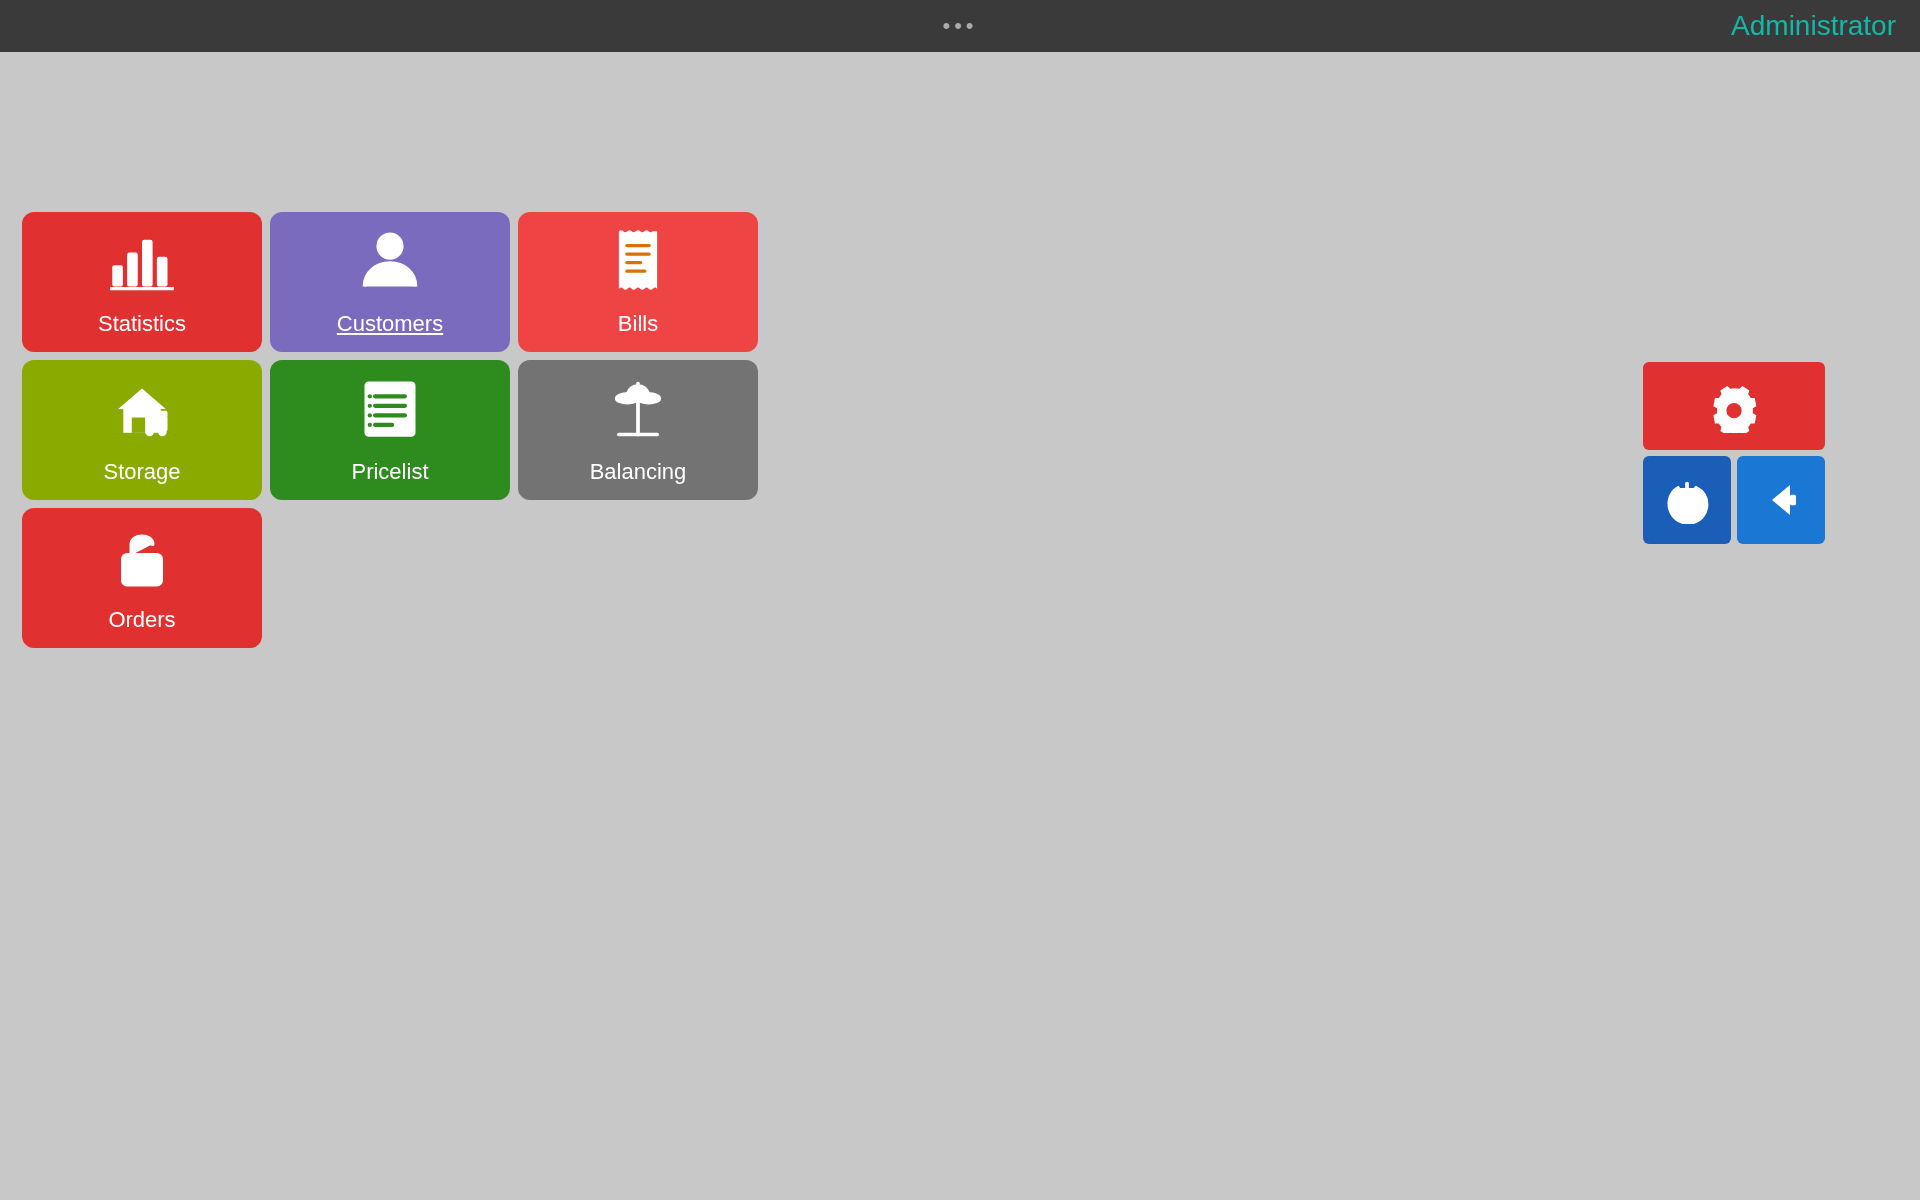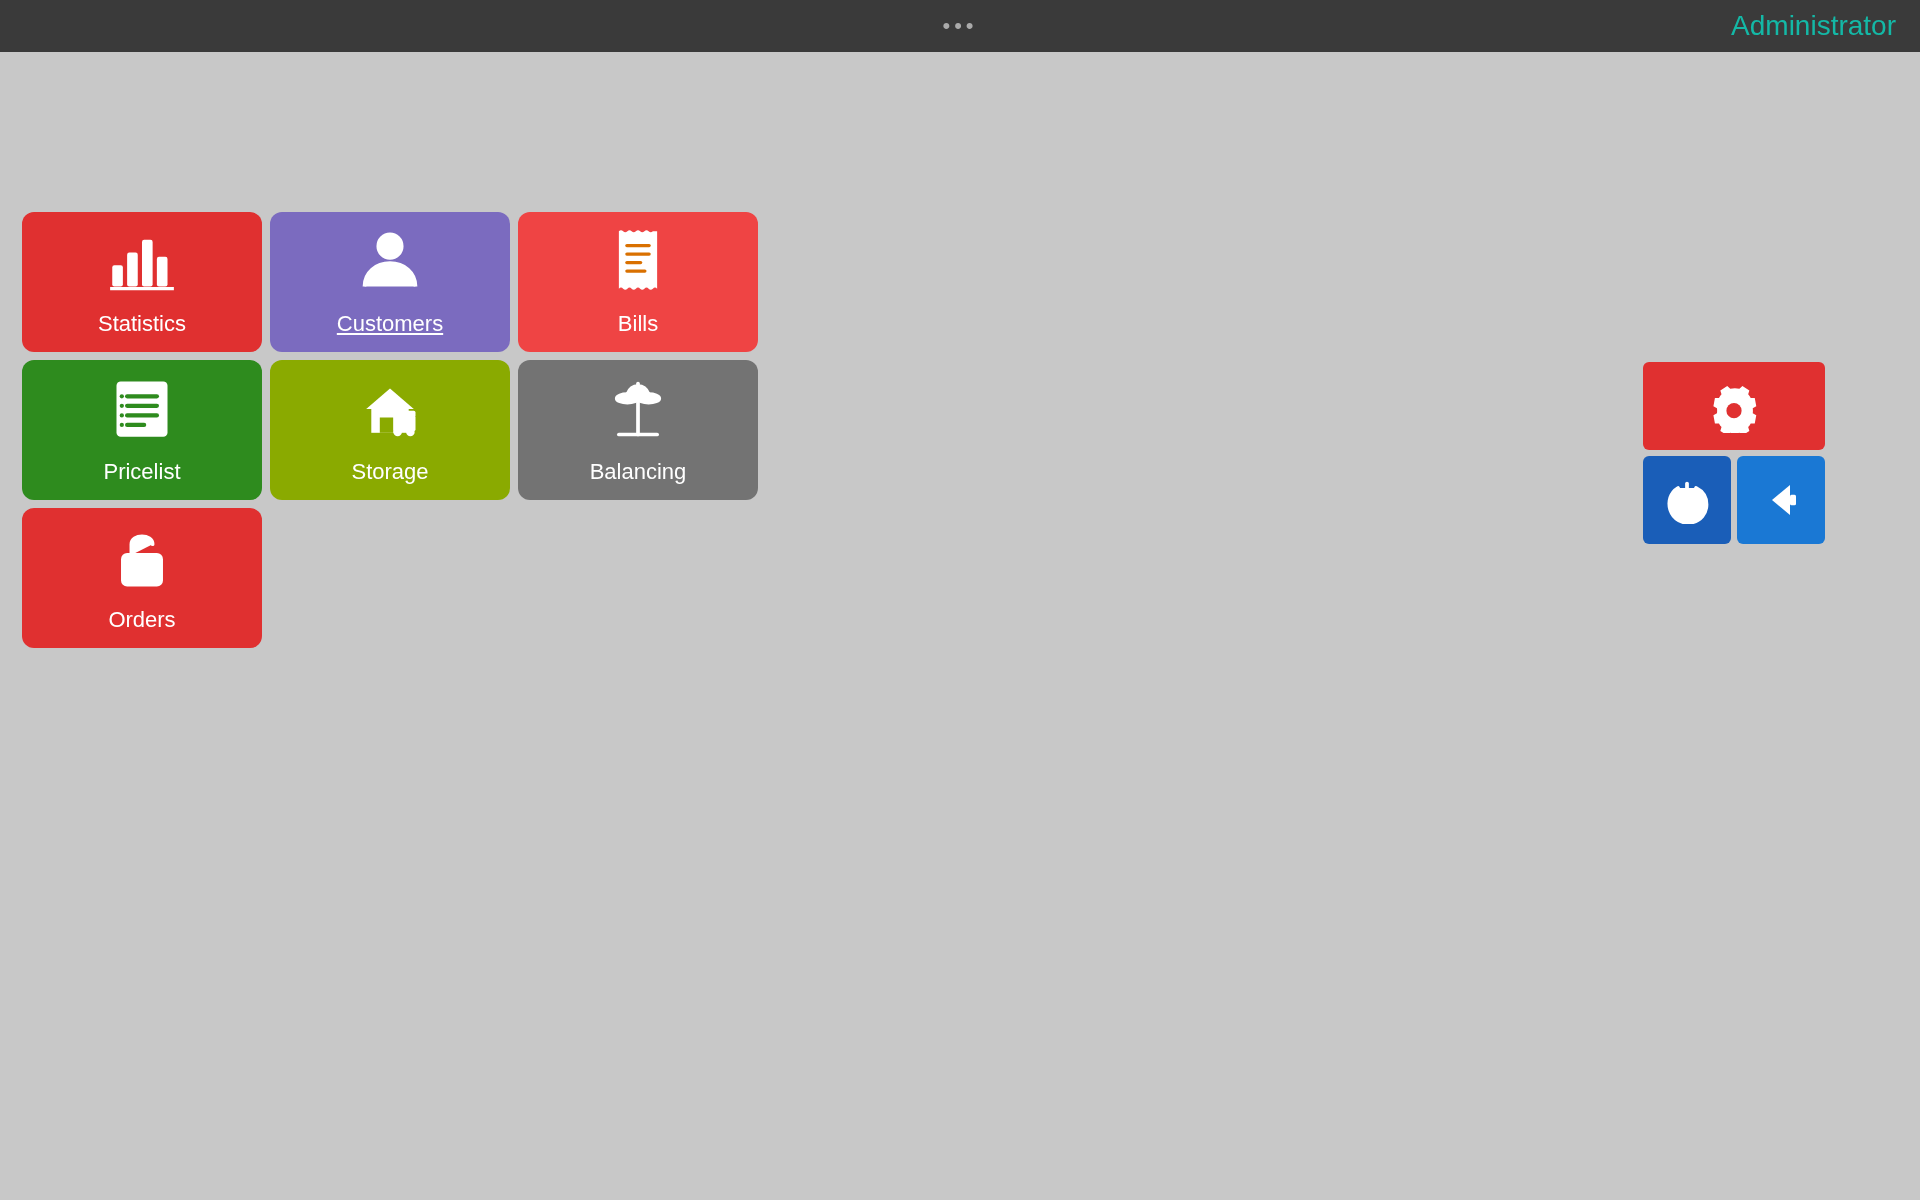--- a/index.html
+++ b/index.html
@@ -199,53 +199,53 @@
           <rect x="20" y="16" width="24" height="3" rx="1.5" fill="#d97000"></rect>
           <rect x="20" y="24" width="24" height="3" rx="1.5" fill="#d97000"></rect>
           <rect x="20" y="32" width="16" height="3" rx="1.5" fill="#d97000"></rect>
           <rect x="20" y="40" width="20" height="3" rx="1.5" fill="#d97000"></rect>
         </svg>
       </div>
       <span class="tile-label">Bills</span>
     </div>
 
 
+    <div class="tile tile-storage">
+      <div class="tile-icon">
+        <svg viewBox="0 0 80 64" xmlns="http://www.w3.org/2000/svg" fill="white">
+
+          <polygon points="12,32 40,8 68,32"></polygon>
+          <rect x="18" y="32" width="44" height="28"></rect>
+          <rect x="28" y="42" width="16" height="18" fill="#8aaa00"></rect>
+
+          <rect x="44" y="40" width="26" height="18" rx="2"></rect>
+          <rect x="52" y="34" width="18" height="8" rx="2"></rect>
+          <circle cx="49" cy="59" r="5"></circle>
+          <circle cx="64" cy="59" r="5"></circle>
+        </svg>
+      </div>
+      <span class="tile-label">Storage</span>
+    </div>
+
     <div class="tile tile-pricelist">
       <div class="tile-icon">
         <svg viewBox="0 0 64 64" xmlns="http://www.w3.org/2000/svg" fill="white">
           <rect x="8" y="6" width="48" height="52" rx="4"></rect>
           <rect x="16" y="18" width="32" height="4" rx="2" fill="#2e8b1e"></rect>
           <rect x="16" y="27" width="32" height="4" rx="2" fill="#2e8b1e"></rect>
           <rect x="16" y="36" width="32" height="4" rx="2" fill="#2e8b1e"></rect>
           <rect x="16" y="45" width="20" height="4" rx="2" fill="#2e8b1e"></rect>
 
           <circle cx="13" cy="20" r="2" fill="#2e8b1e"></circle>
           <circle cx="13" cy="29" r="2" fill="#2e8b1e"></circle>
           <circle cx="13" cy="38" r="2" fill="#2e8b1e"></circle>
           <circle cx="13" cy="47" r="2" fill="#2e8b1e"></circle>
         </svg>
       </div>
       <span class="tile-label">Pricelist</span>
-    </div>
-
-    <div class="tile tile-storage">
-      <div class="tile-icon">
-        <svg viewBox="0 0 80 64" xmlns="http://www.w3.org/2000/svg" fill="white">
-
-          <polygon points="12,32 40,8 68,32"></polygon>
-          <rect x="18" y="32" width="44" height="28"></rect>
-          <rect x="28" y="42" width="16" height="18" fill="#8aaa00"></rect>
-
-          <rect x="44" y="40" width="26" height="18" rx="2"></rect>
-          <rect x="52" y="34" width="18" height="8" rx="2"></rect>
-          <circle cx="49" cy="59" r="5"></circle>
-          <circle cx="64" cy="59" r="5"></circle>
-        </svg>
-      </div>
-      <span class="tile-label">Storage</span>
     </div>
 
     <div class="tile tile-balancing">
       <div class="tile-icon">
         <svg viewBox="0 0 64 64" xmlns="http://www.w3.org/2000/svg" fill="none" stroke="white" stroke-width="3.5" stroke-linecap="round">
           <path d="M22 18 C26 8, 38 8, 42 18"></path>
           <path d="M32 8 L32 56"></path>
           <path d="M14 56 L50 56"></path>
           <ellipse cx="22" cy="22" rx="10" ry="4"></ellipse>
           <ellipse cx="42" cy="22" rx="10" ry="4"></ellipse>

